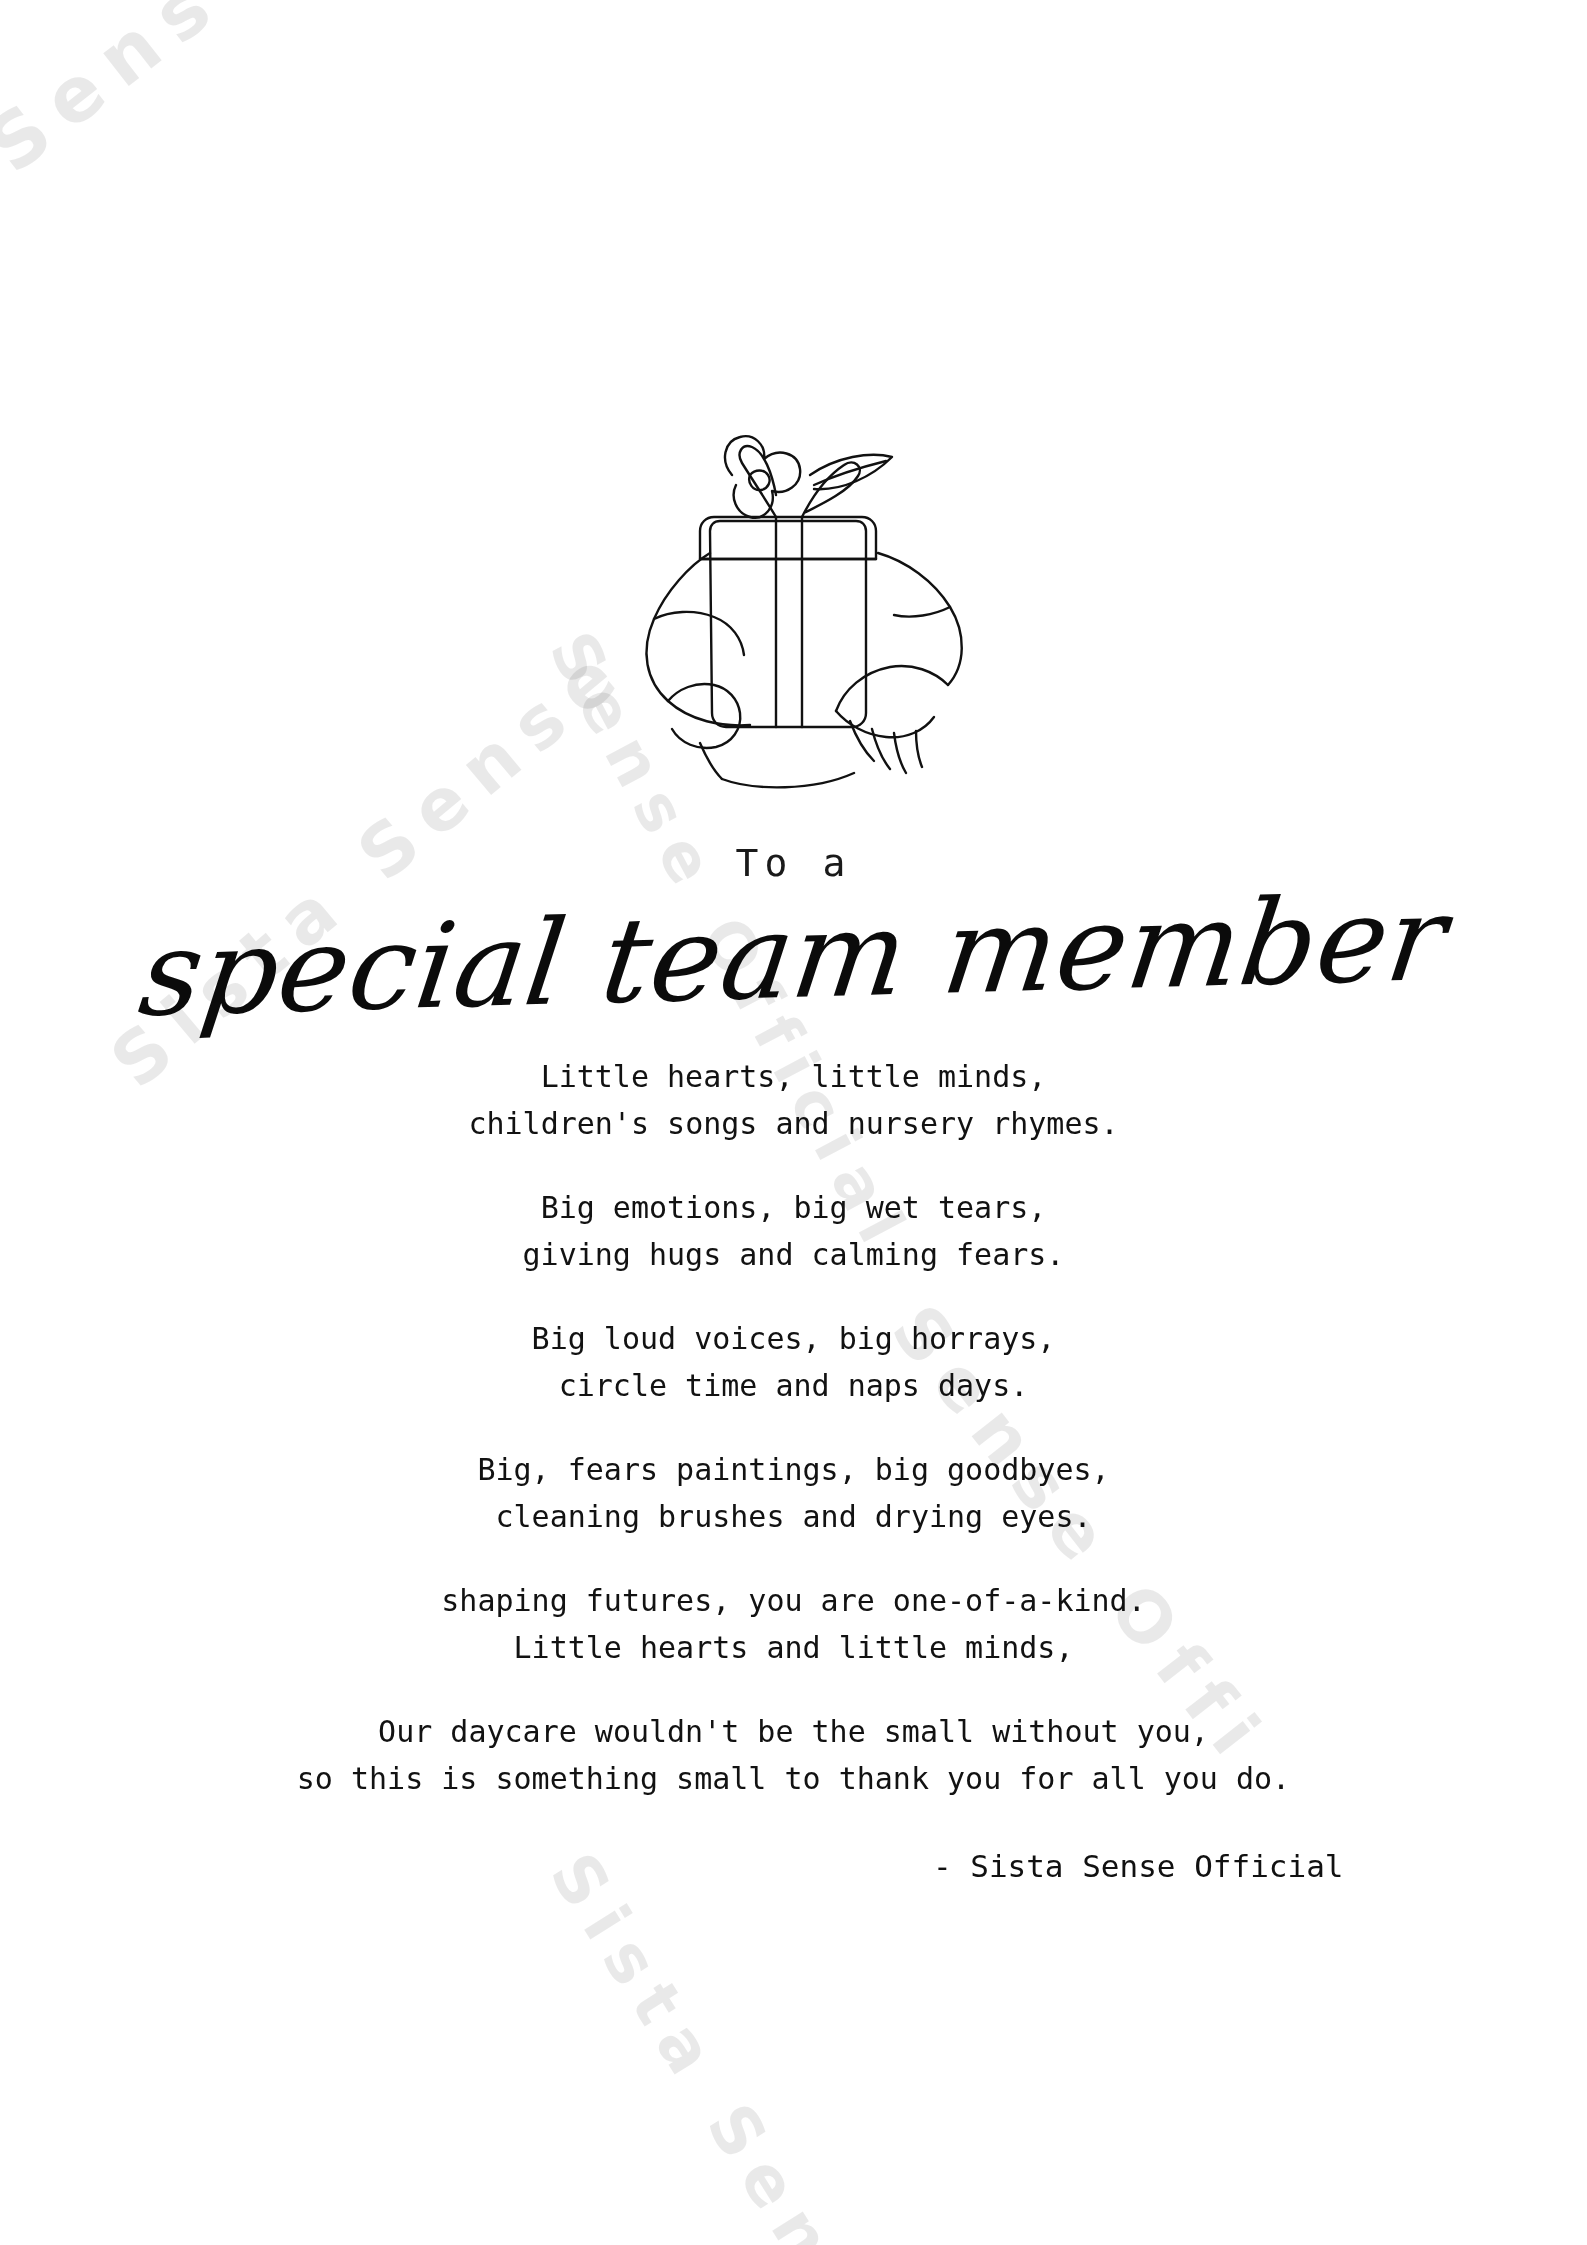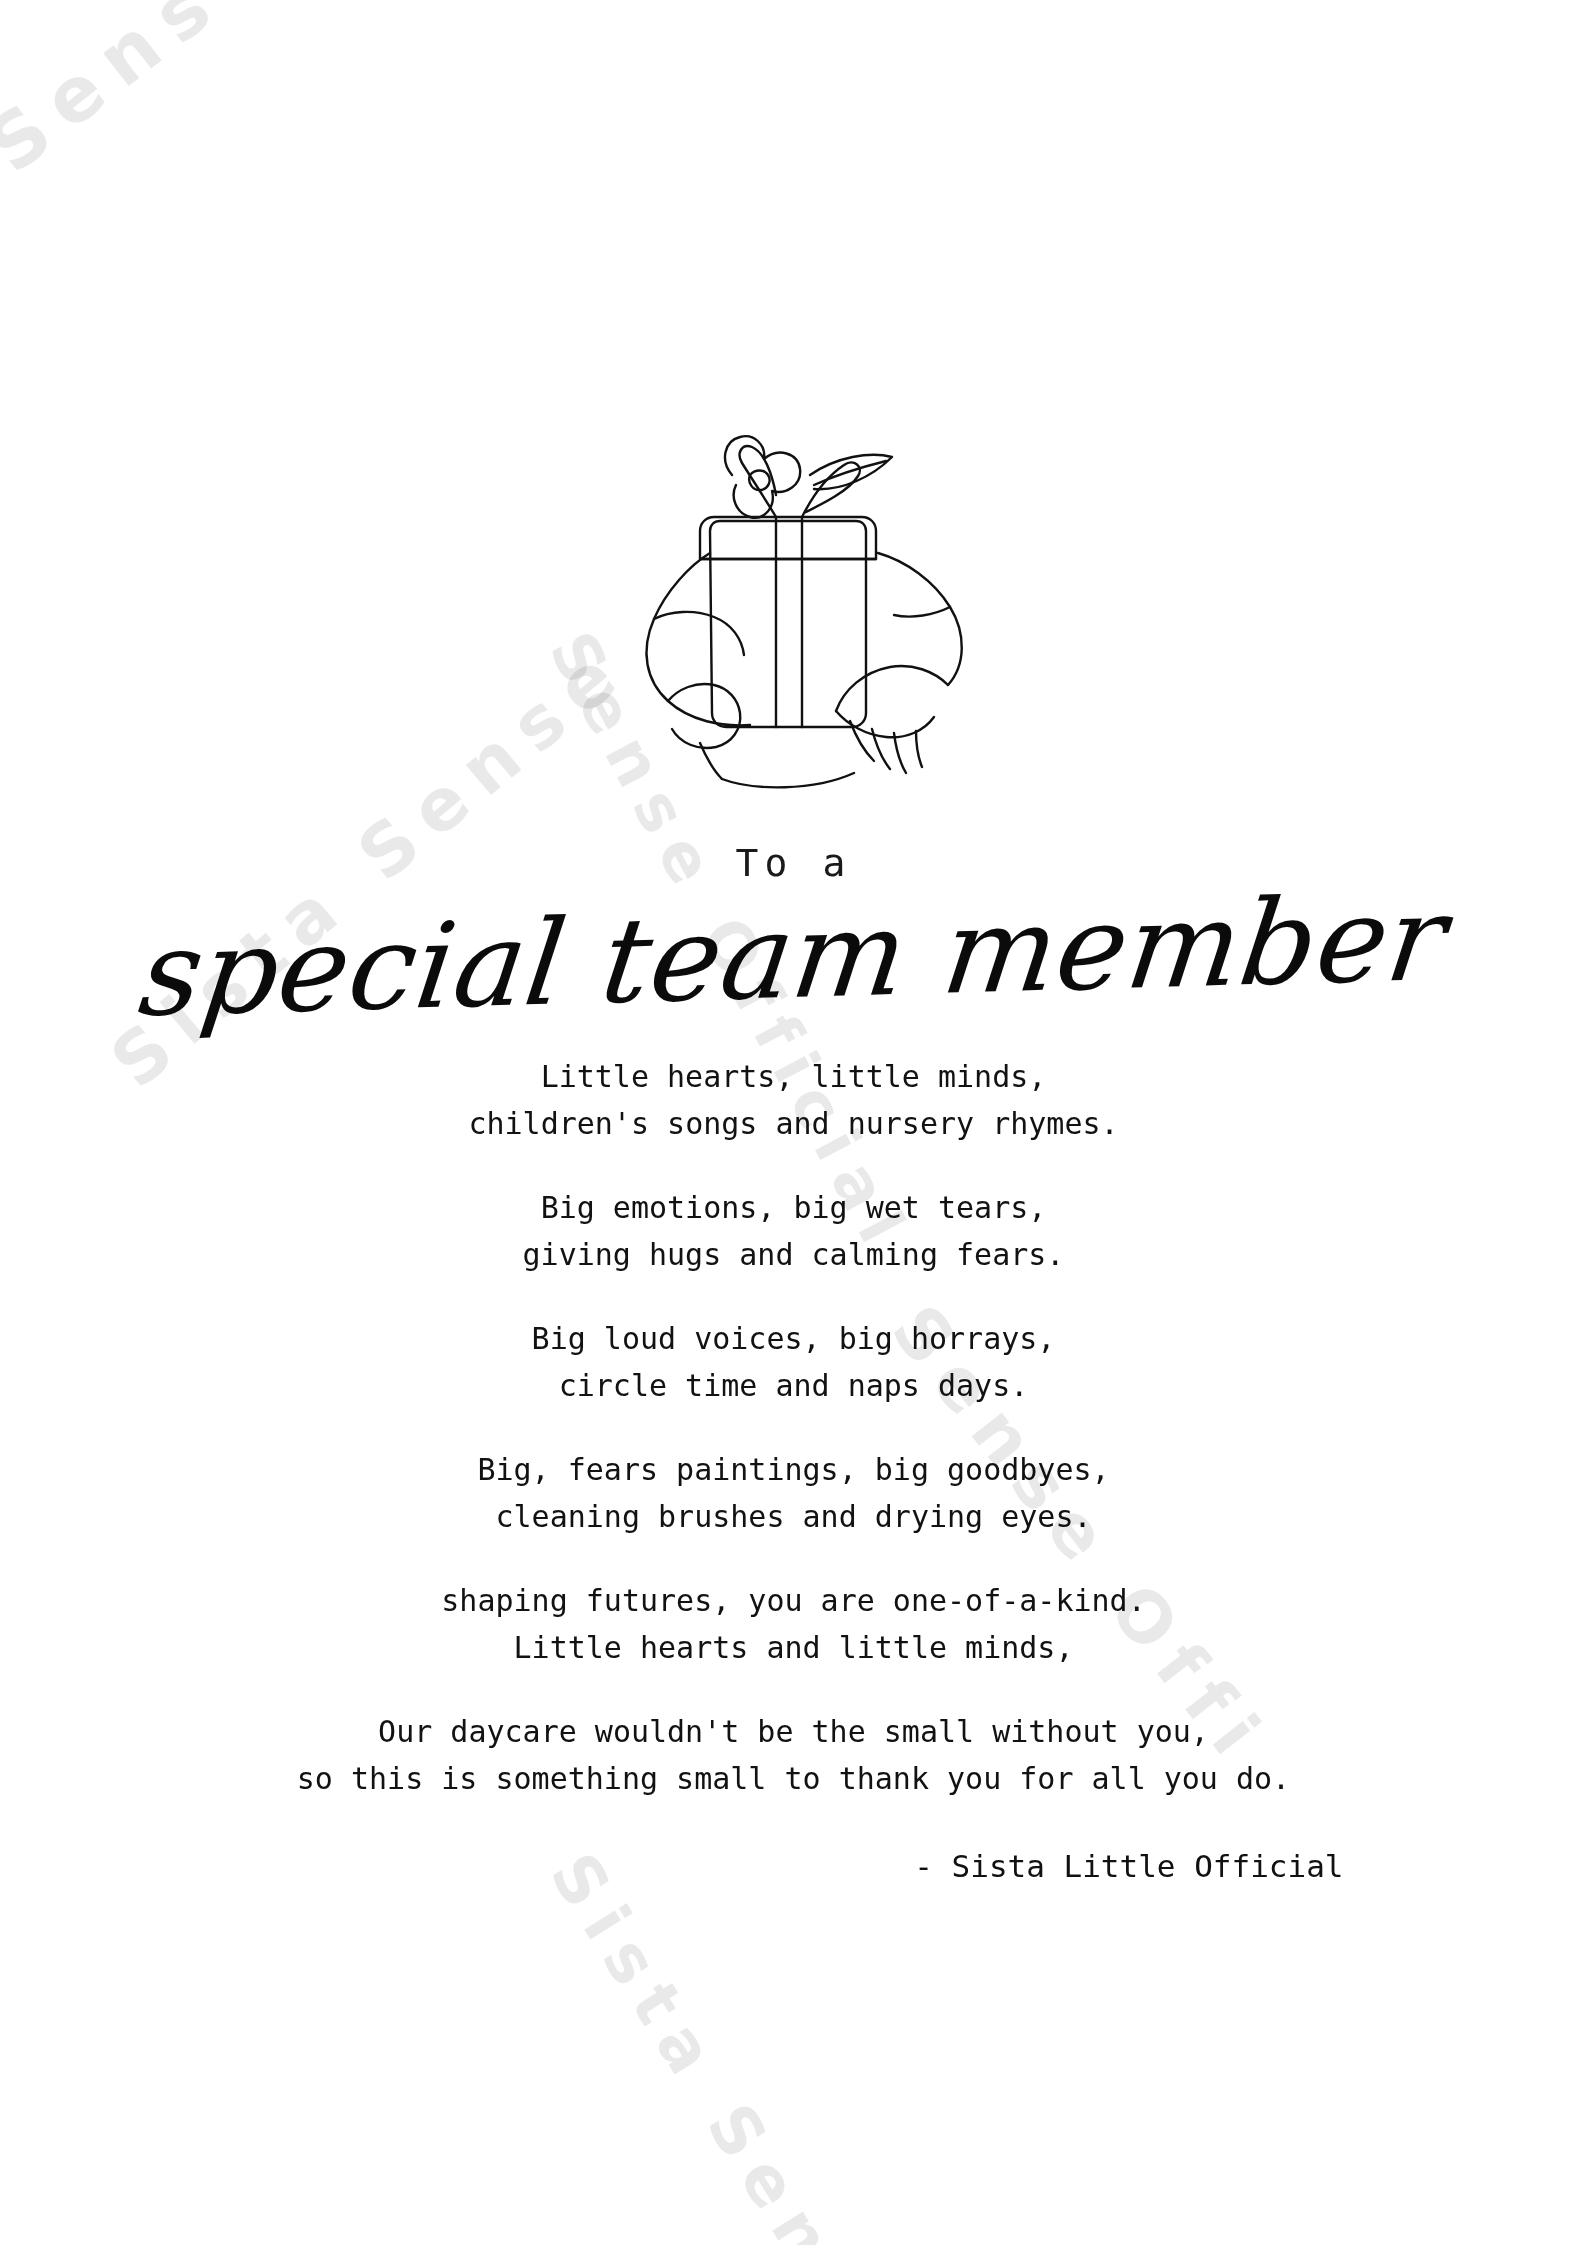--- a/index.html
+++ b/index.html
@@ -234,15 +234,15 @@
       <div class="line">Little hearts and little minds,</div>
     </div>
 
     <div class="stanza">
       <div class="line">Our daycare wouldn't be the small without you,</div>
       <div class="line">so this is something small to thank you for all you do.</div>
     </div>
 
   </div>
 
-  <div class="signature">- Sista Little Official</div>
+  <div class="signature">- Sista Sense Official</div>
 
 </div>
 
 </body></html>

